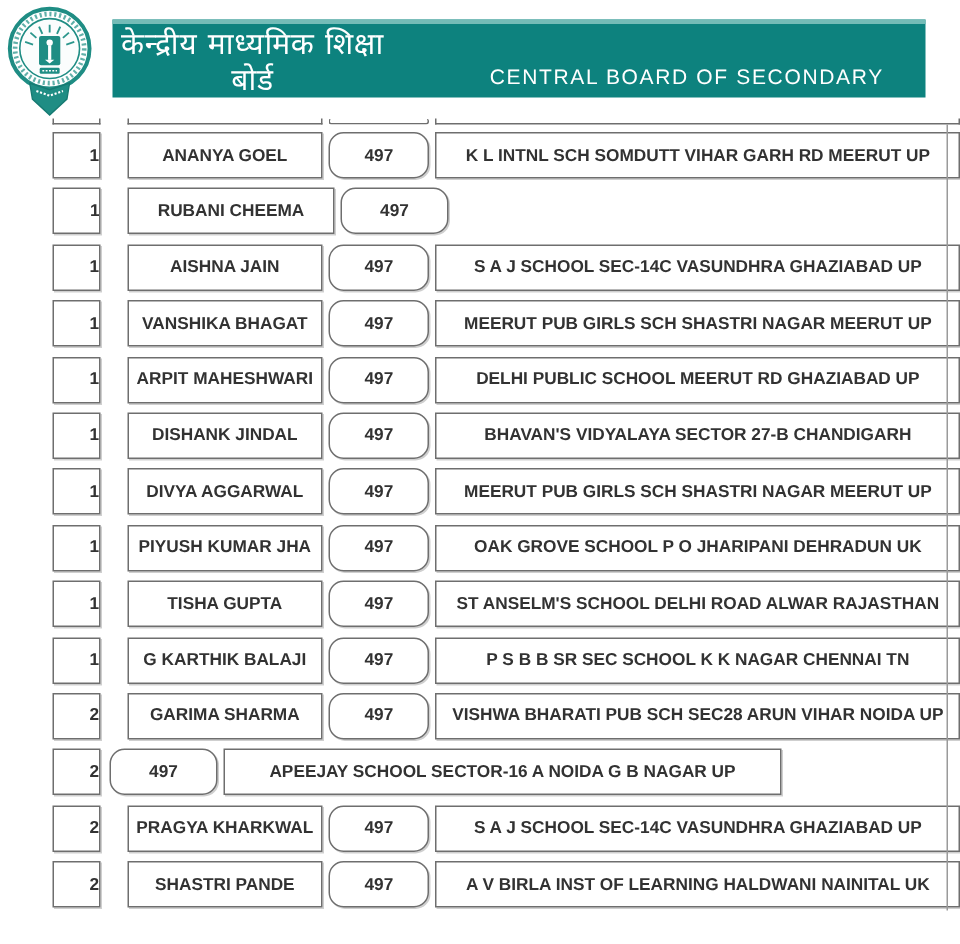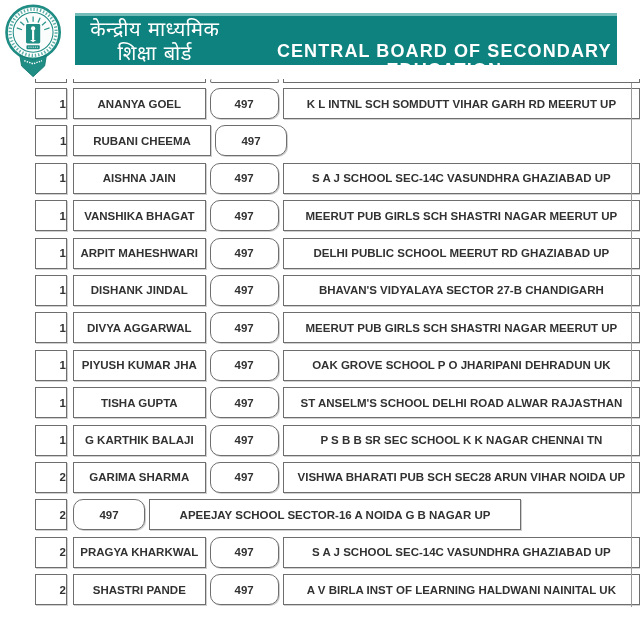--- a/index.html
+++ b/index.html
@@ -14,36 +14,36 @@
     position:absolute;left:75px;top:13px;width:542px;height:52px;
     background:#0d827e;border-top:3px solid #74bcb7;box-sizing:border-box;
     display:flex;flex-direction:row;align-items:center;justify-content:center;
     color:#ffffff;text-align:center;gap:37px;
   }
   .banner .hindi{
     font-family:"DejaVu Sans",sans-serif;
     font-size:20px;line-height:24px;font-weight:500;letter-spacing:.5px;
   }
   .banner .english{
-    font-size:18px;line-height:19px;font-weight:bold;letter-spacing:1.1px;margin-top:40px;
+    font-size:14px;line-height:19px;font-weight:normal;letter-spacing:1.1px;margin-top:40px;
   }
 
   
   .tablewrap{position:absolute;left:0;top:79px;width:640px;}
   .row{
     position:relative;display:flex;height:31px;margin:0 0 6.4px 35px;
   }
   .cell{
     box-sizing:border-box;border:1px solid #6e6e6e;background:#fff;
     display:flex;align-items:center;justify-content:center;
     font-weight:bold;color:#323232;font-size:11.5px;white-space:nowrap;overflow:hidden;
     box-shadow:1px 1px 0 #cfcfcf;
   }
   .cell.rank{width:21px;margin-right:6px;justify-content:center;padding-left:30px;}
-  .cell.name{width:138px;margin-right:4px;}
+  .cell.name{width:138px;margin-right:4px;margin-left:12px;}
   .cell.marks{width:72px;margin-right:4px;border-radius:10px;}
   .cell.school{width:372px;}
 
   
   .cutoff .cell{height:4px;border-top:none;box-shadow:none;}
   .cutoff{height:4px;margin-bottom:5px;}
 
   .right-edge{
     position:absolute;left:631px;top:83px;height:524px;width:0;
     border-left:1.5px solid #9a9a9a;

